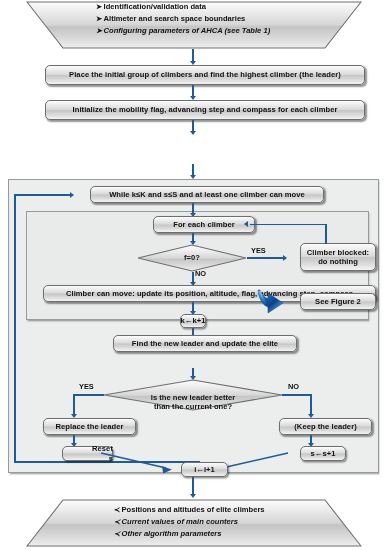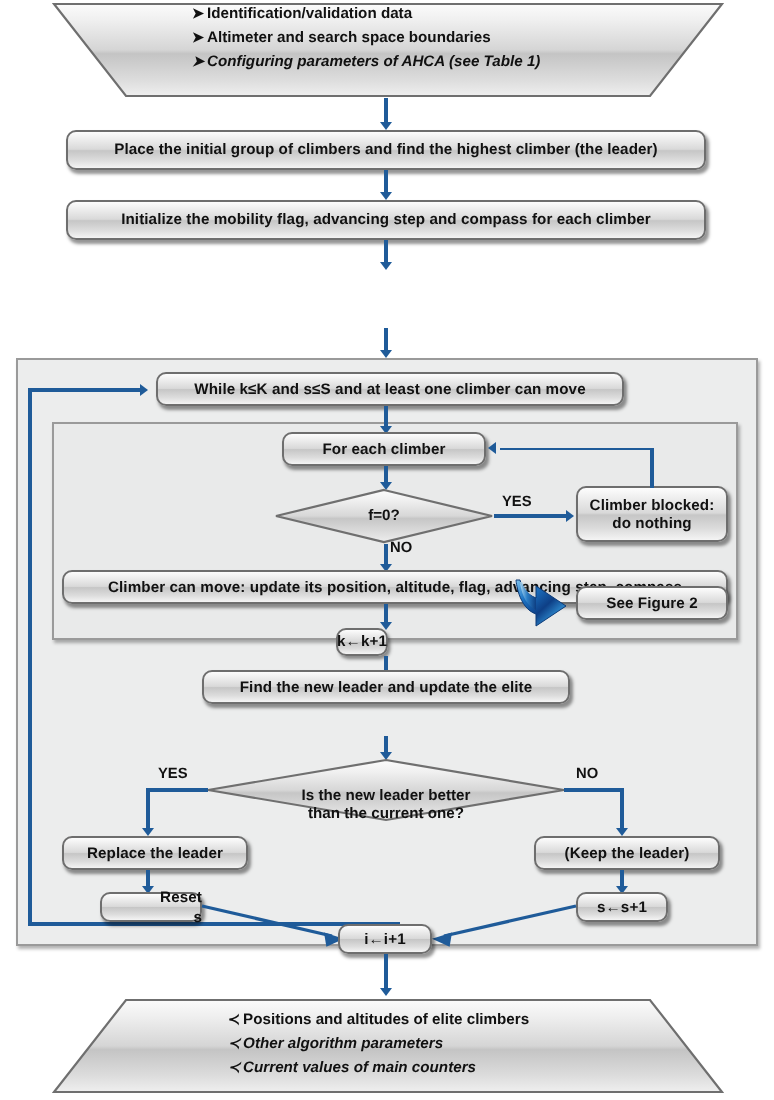--- a/index.html
+++ b/index.html
@@ -22,20 +22,21 @@
         #c6c6c6 52%, #dcdcdc 78%, #f4f4f4 100%);
     box-shadow:1.2px 1.6px 1.6px rgba(0,0,0,.42);
     display:flex;align-items:center;justify-content:center;
     text-align:right;
     color:#111;
     font-size:7.6px;
     font-weight:bold;
     letter-spacing:.05px;
     line-height:1.22;
     padding:0 3px;
+    margin-left:12px;
   }
   .box .ln{display:block;}
 
   
   .panel{
     position:absolute;
     box-sizing:border-box;
     border:1px solid #9a9a9a;
     background:#eceded;
     box-shadow:1.2px 1.6px 1.6px rgba(0,0,0,.30);
@@ -287,18 +288,18 @@
 
   <div class="ln-v" style="left:192px;top:477px;height:18px;"></div>
   <div class="arw down" style="left:189.6px;top:494px;"></div>
 
   <div class="trap" style="left:26px;top:499px;width:336px;height:49px;">
     <svg width="336" height="49" viewBox="0 0 336 49">
       <polygon points="37,1 299,1 335,47 1,47" fill="url(#tgrad)" stroke="#6f6f6f" stroke-width="1.1"></polygon>
     </svg>
     <div class="tbody" style="position:absolute;left:88px;top:5px;">
       <div class="li"><span class="bullet">≺</span><span>Positions and altitudes of elite climbers</span></div>
+      <div class="li ital"><span class="bullet">≺</span><span>Current values of main counters</span></div>
       <div class="li ital"><span class="bullet">≺</span><span>Other algorithm parameters</span></div>
-      <div class="li ital"><span class="bullet">≺</span><span>Current values of main counters</span></div>
     </div>
   </div>
 
 </div>
 
 </body></html>

